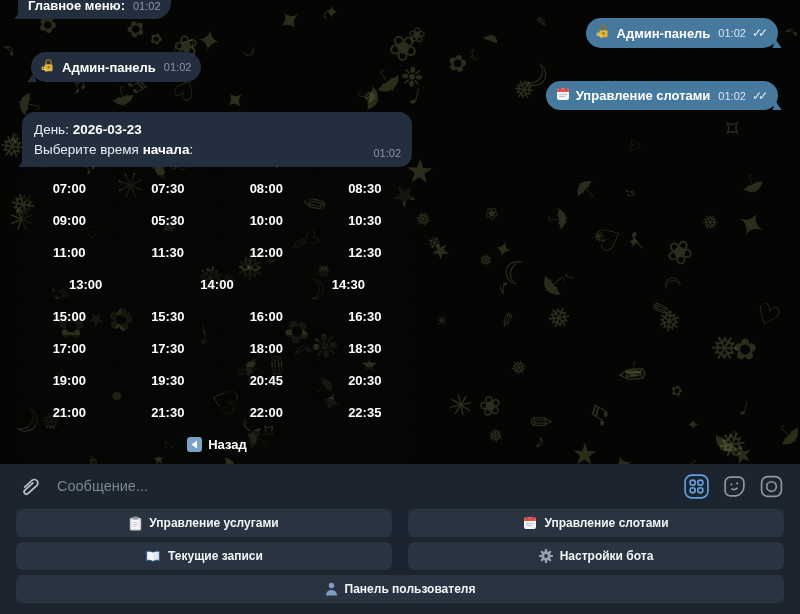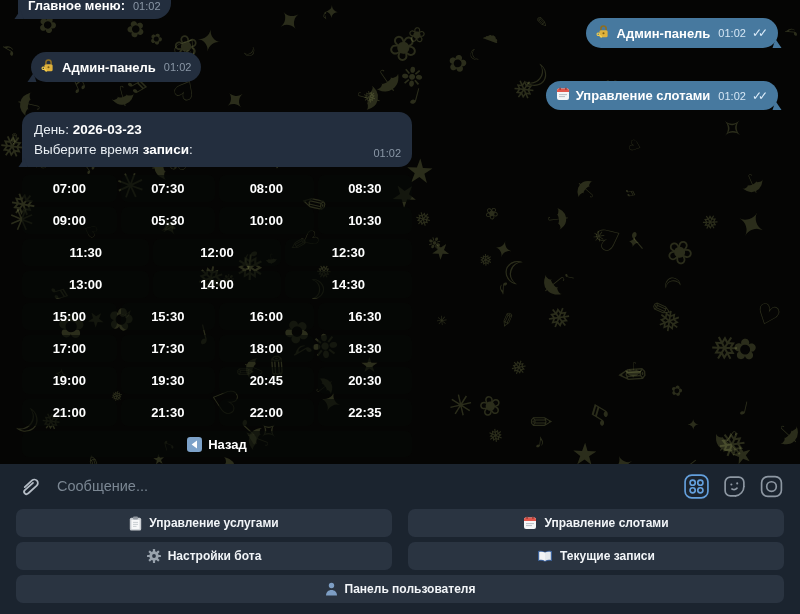--- a/index.html
+++ b/index.html
@@ -261,39 +261,40 @@
             <path d="M3 7.6h8M3 9.6h6"></path>
           </g>
         </svg></span>
     <span>Управление слотами</span>
     <span class="time">01:02</span>
     <span class="checks">✓✓</span>
   </div>
 
   <div class="msg-day">
     <div><span>День: </span><b>2026-03-23</b></div>
-    <div><span>Выберите время </span><b>записи</b><span>:</span></div>
+    <div><span>Выберите время </span><b>начала</b><span>:</span></div>
     <span class="time">01:02</span>
   </div>
 
   <div class="grid">
 
   <div class="tg-row">
         <div class="tg-btn">07:00</div>
         <div class="tg-btn">07:30</div>
         <div class="tg-btn">08:00</div>
         <div class="tg-btn">08:30</div>
       </div>
       <div class="tg-row">
         <div class="tg-btn">09:00</div>
         <div class="tg-btn">05:30</div>
         <div class="tg-btn">10:00</div>
         <div class="tg-btn">10:30</div>
       </div>
       <div class="tg-row">
+        <div class="tg-btn">11:00</div>
         <div class="tg-btn">11:30</div>
         <div class="tg-btn">12:00</div>
         <div class="tg-btn">12:30</div>
       </div>
       <div class="tg-row">
         <div class="tg-btn">13:00</div>
         <div class="tg-btn">14:00</div>
         <div class="tg-btn">14:30</div>
       </div>
       <div class="tg-row">
@@ -394,47 +395,47 @@
                 <path d="M3 7.6h8M3 9.6h6"></path>
               </g>
             </svg>
           </span>
           <span>Управление слотами</span>
         </div>
       </div>
       <div class="kb-row">
         <div class="kb-btn">
           <span style="display:flex;">
+            <svg width="16" height="13" viewBox="0 0 16 13">
+              <path d="M8 2C6 .8 3.4.6 1 1.2V11c2.4-.6 5-.4 7 .8 2-1.2 4.6-1.4 7-.8V1.2C12.6.6 10 .8 8 2Z" fill="#3e639b"></path>
+              <path d="M8 2.6C6.4 1.6 4.2 1.4 2.2 1.9V10c2-.4 4.2-.2 5.8.9Z" fill="#f2f4f6"></path>
+              <path d="M8 2.6c1.6-1 3.8-1.2 5.8-.7V10c-2-.4-4.2-.2-5.8.9Z" fill="#e4e9ee"></path>
+            </svg>
+          </span>
+          <span>Текущие записи</span>
+        </div>
+        <div class="kb-btn">
+          <span style="display:flex;">
             <svg width="14" height="14" viewBox="-7 -7 14 14">
               <g fill="#98a2ac">
                 <rect x="-1.1" y="-7" width="2.2" height="3.2" rx="0.6"></rect>
                 <rect x="-1.1" y="-7" width="2.2" height="3.2" rx="0.6" transform="rotate(45)"></rect>
                 <rect x="-1.1" y="-7" width="2.2" height="3.2" rx="0.6" transform="rotate(90)"></rect>
                 <rect x="-1.1" y="-7" width="2.2" height="3.2" rx="0.6" transform="rotate(135)"></rect>
                 <rect x="-1.1" y="-7" width="2.2" height="3.2" rx="0.6" transform="rotate(180)"></rect>
                 <rect x="-1.1" y="-7" width="2.2" height="3.2" rx="0.6" transform="rotate(225)"></rect>
                 <rect x="-1.1" y="-7" width="2.2" height="3.2" rx="0.6" transform="rotate(270)"></rect>
                 <rect x="-1.1" y="-7" width="2.2" height="3.2" rx="0.6" transform="rotate(315)"></rect>
                 <circle r="4.7"></circle>
               </g>
               <circle r="1.9" fill="#2a3441"></circle>
             </svg>
           </span>
           <span>Настройки бота</span>
         </div>
-        <div class="kb-btn">
-          <span style="display:flex;">
-            <svg width="16" height="13" viewBox="0 0 16 13">
-              <path d="M8 2C6 .8 3.4.6 1 1.2V11c2.4-.6 5-.4 7 .8 2-1.2 4.6-1.4 7-.8V1.2C12.6.6 10 .8 8 2Z" fill="#3e639b"></path>
-              <path d="M8 2.6C6.4 1.6 4.2 1.4 2.2 1.9V10c2-.4 4.2-.2 5.8.9Z" fill="#f2f4f6"></path>
-              <path d="M8 2.6c1.6-1 3.8-1.2 5.8-.7V10c-2-.4-4.2-.2-5.8.9Z" fill="#e4e9ee"></path>
-            </svg>
-          </span>
-          <span>Текущие записи</span>
-        </div>
       </div>
       <div class="kb-row">
         <div class="kb-btn">
           <span style="display:flex;">
             <svg width="13" height="14" viewBox="0 0 13 14" fill="#7d9ec4">
               <circle cx="6.5" cy="3.5" r="2.7"></circle>
               <path d="M1 13.4c0-3.4 2.4-5.5 5.5-5.5s5.5 2.1 5.5 5.5Z"></path>
             </svg>
           </span>
           <span>Панель пользователя</span>

